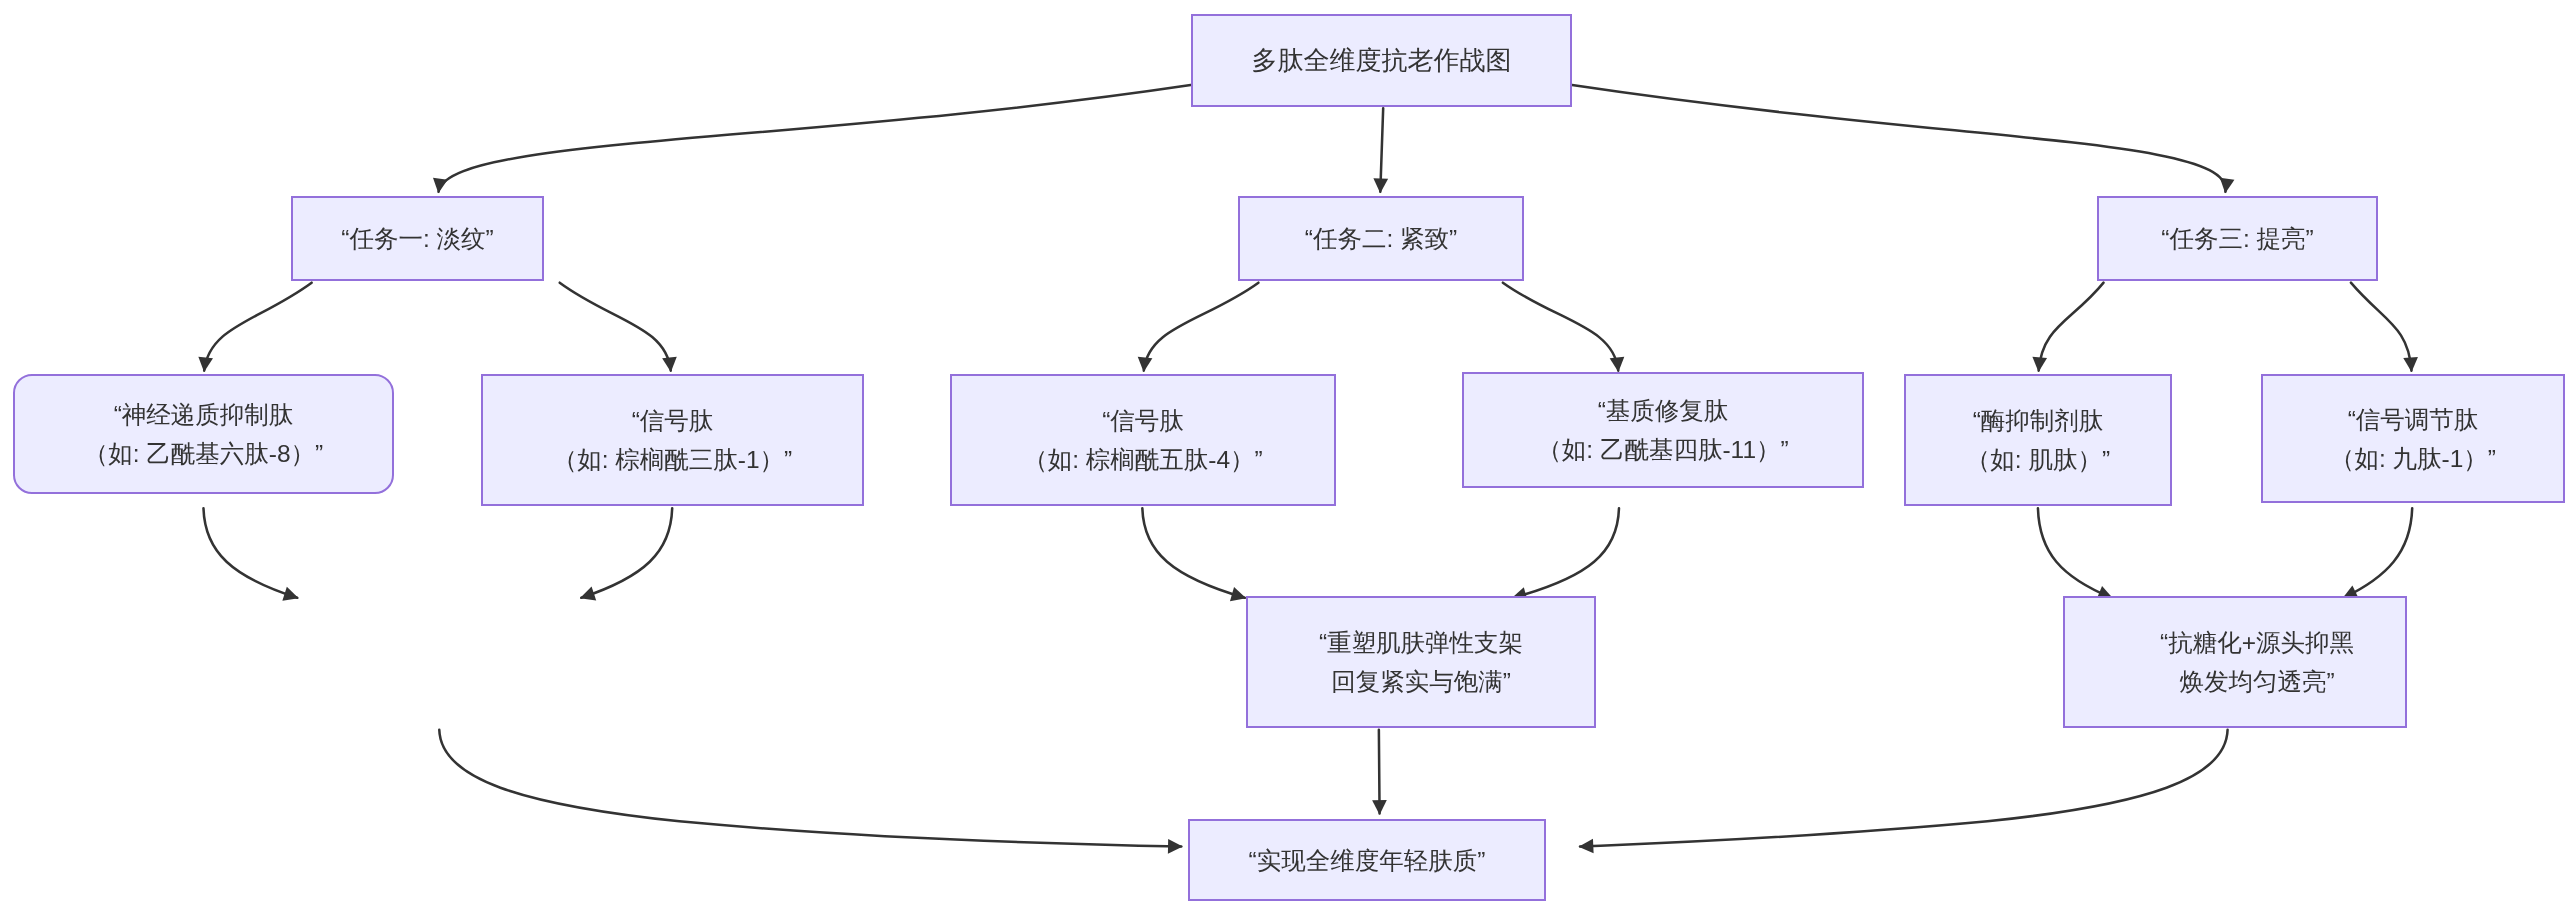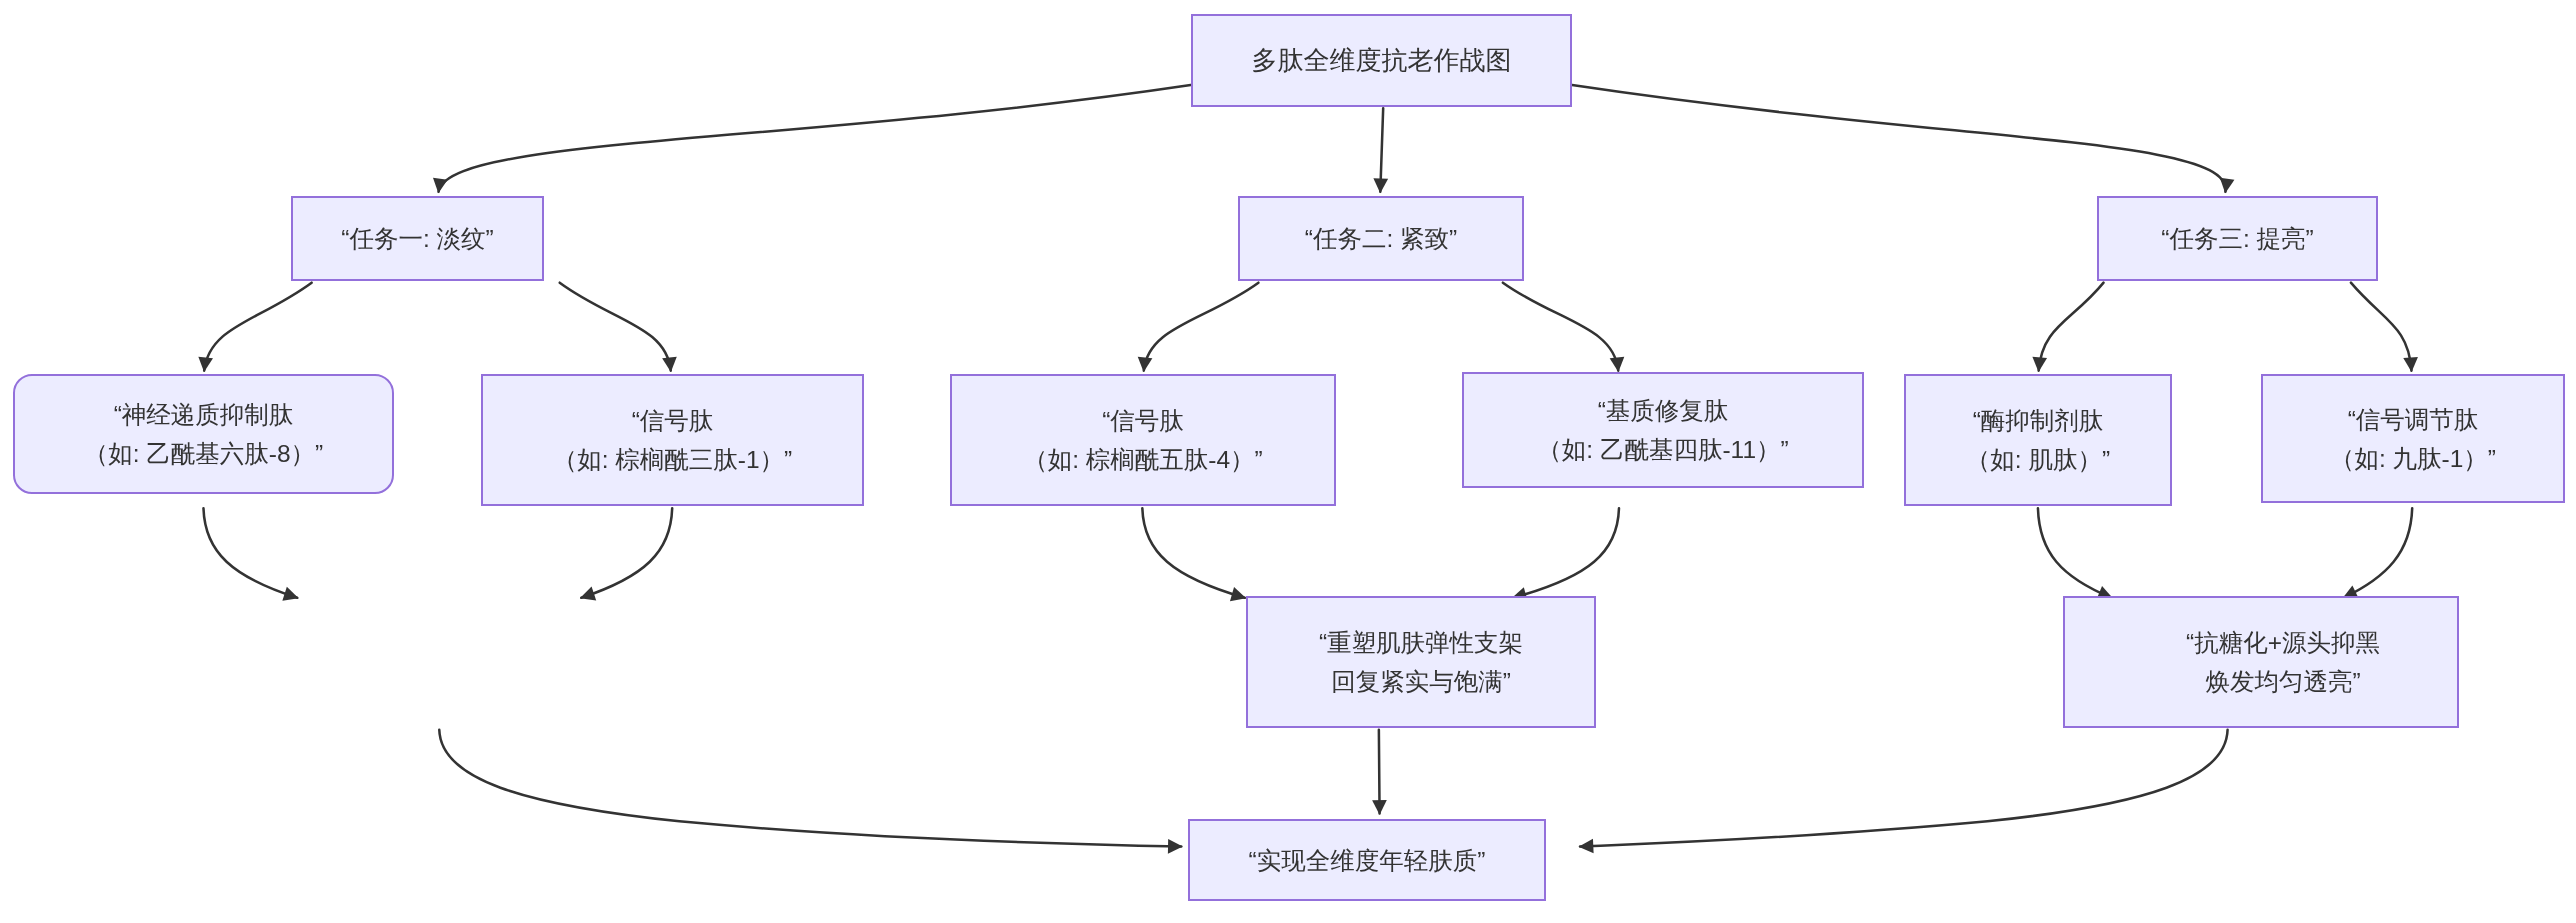--- a/index.html
+++ b/index.html
@@ -93,19 +93,19 @@
 （如: 棕榈酰五肽-4）”</div>
   <div class="node" style="left:1418px; top:372px; width:402px; height:116px;margin-left:44px;">“基质修复肽
 （如: 乙酰基四肽-11）”</div>
   <div class="node" style="left:1904px; top:374px; width:268px; height:132px;">“酶抑制剂肽
 （如: 肌肽）”</div>
   <div class="node" style="left:2261px; top:374px; width:304px; height:129px;">“信号调节肽
 （如: 九肽-1）”</div>
 
   <div class="node" style="left:1246px; top:596px; width:350px; height:132px;">“重塑肌肤弹性支架
 回复紧实与饱满”</div>
-  <div class="node" style="left:2063px; top:596px; width:396px; height:132px;padding-left:44px;">“抗糖化+源头抑黑
+  <div class="node" style="left:2063px; top:596px; width:344px; height:132px;padding-left:44px;">“抗糖化+源头抑黑
 焕发均匀透亮”</div>
 
   <div class="node" style="left:1188px; top:819px; width:358px; height:82px;">“实现全维度年轻肤质”</div>
 
 </div>
 
 
 </body></html>

